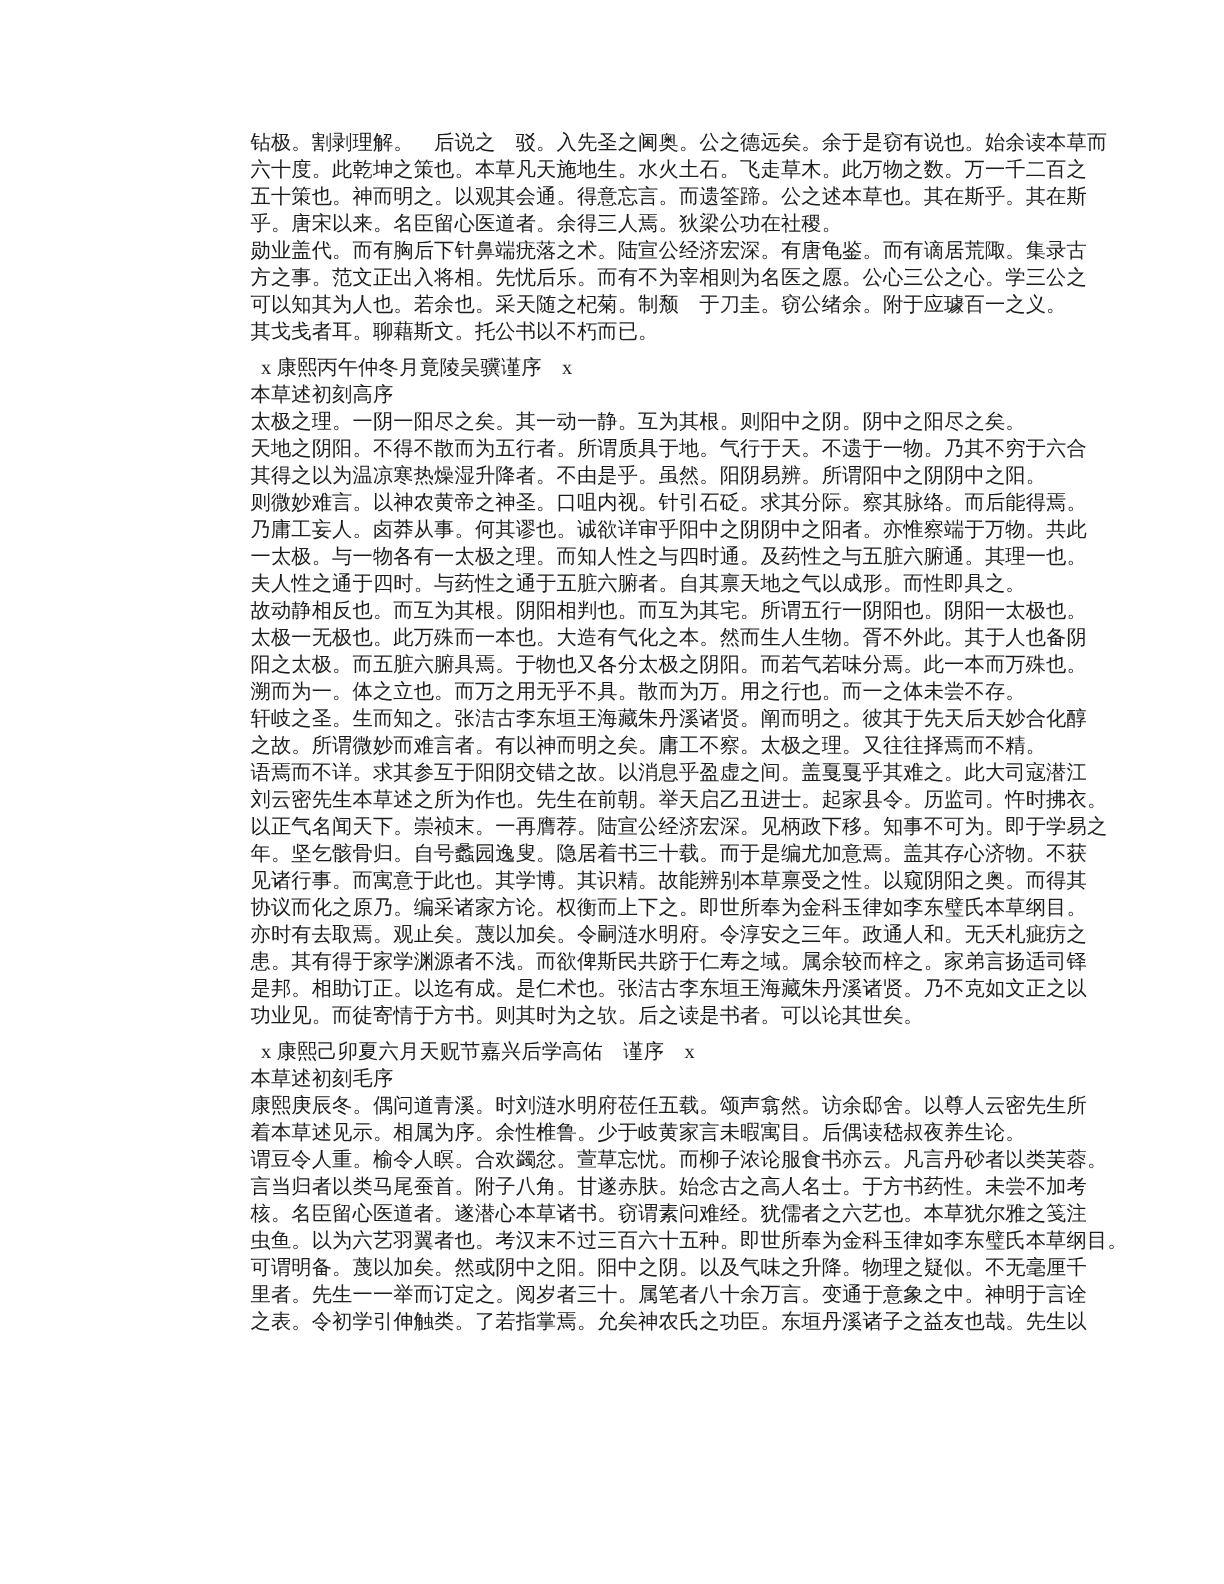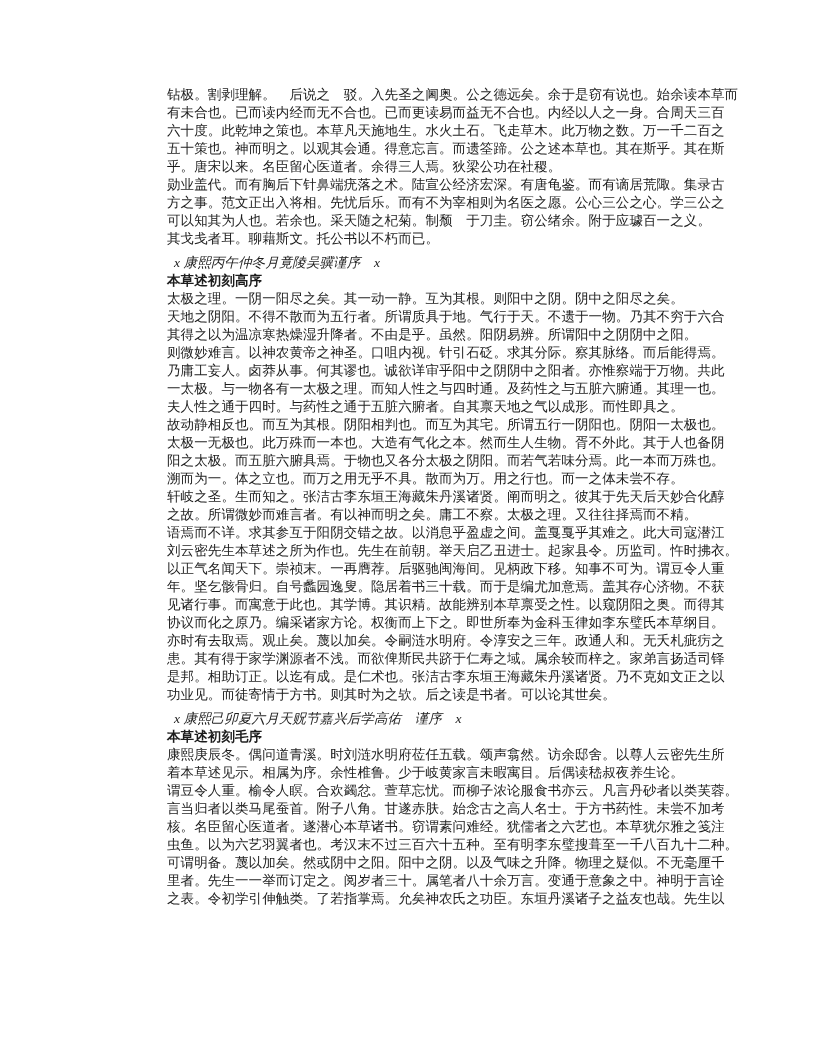--- a/index.html
+++ b/index.html
@@ -27,33 +27,31 @@
     -webkit-font-smoothing: antialiased;
   }
   .line {
     white-space: pre;
     height: 18px;
     letter-spacing: 0.1px;
   }
   .sig-line {
     margin-top: 6px;
     padding-left: 7px;
-    font-style: italic;
   }
   .heading-line {
-    font-weight: bold;
+    font-weight: normal;
   }
 </style>
 </head>
 <body>
 
 <div class="page">
   <div class="content" id="document-content" style="color: rgb(28, 28, 28);">
       <div class="line">钻极。割剥理解。　后说之　驳。入先圣之阃奥。公之德远矣。余于是窃有说也。始余读本草而</div>
-      <div class="line">有未合也。已而读内经而无不合也。已而更读易而益无不合也。内经以人之一身。合周天三百</div>
       <div class="line">六十度。此乾坤之策也。本草凡天施地生。水火土石。飞走草木。此万物之数。万一千二百之</div>
       <div class="line">五十策也。神而明之。以观其会通。得意忘言。而遗筌蹄。公之述本草也。其在斯乎。其在斯</div>
       <div class="line">乎。唐宋以来。名臣留心医道者。余得三人焉。狄梁公功在社稷。</div>
       <div class="line">勋业盖代。而有胸后下针鼻端疣落之术。陆宣公经济宏深。有唐龟鉴。而有谪居荒陬。集录古</div>
       <div class="line">方之事。范文正出入将相。先忧后乐。而有不为宰相则为名医之愿。公心三公之心。学三公之</div>
       <div class="line">可以知其为人也。若余也。采天随之杞菊。制颓　于刀圭。窃公绪余。附于应璩百一之义。</div>
       <div class="line">其戈戋者耳。聊藉斯文。托公书以不朽而已。</div>
       <div class="line sig-line">x 康熙丙午仲冬月竟陵吴骥谨序　x</div>
       <div class="line heading-line">本草述初刻高序</div>
       <div class="line">太极之理。一阴一阳尽之矣。其一动一静。互为其根。则阳中之阴。阴中之阳尽之矣。</div>
@@ -64,33 +62,33 @@
       <div class="line">一太极。与一物各有一太极之理。而知人性之与四时通。及药性之与五脏六腑通。其理一也。</div>
       <div class="line">夫人性之通于四时。与药性之通于五脏六腑者。自其禀天地之气以成形。而性即具之。</div>
       <div class="line">故动静相反也。而互为其根。阴阳相判也。而互为其宅。所谓五行一阴阳也。阴阳一太极也。</div>
       <div class="line">太极一无极也。此万殊而一本也。大造有气化之本。然而生人生物。胥不外此。其于人也备阴</div>
       <div class="line">阳之太极。而五脏六腑具焉。于物也又各分太极之阴阳。而若气若味分焉。此一本而万殊也。</div>
       <div class="line">溯而为一。体之立也。而万之用无乎不具。散而为万。用之行也。而一之体未尝不存。</div>
       <div class="line">轩岐之圣。生而知之。张洁古李东垣王海藏朱丹溪诸贤。阐而明之。彼其于先天后天妙合化醇</div>
       <div class="line">之故。所谓微妙而难言者。有以神而明之矣。庸工不察。太极之理。又往往择焉而不精。</div>
       <div class="line">语焉而不详。求其参互于阳阴交错之故。以消息乎盈虚之间。盖戛戛乎其难之。此大司寇潜江</div>
       <div class="line">刘云密先生本草述之所为作也。先生在前朝。举天启乙丑进士。起家县令。历监司。忤时拂衣。</div>
-      <div class="line">以正气名闻天下。崇祯末。一再膺荐。后驱驰闽海间。见柄政下移。知事不可为。谓豆令人重</div>
+      <div class="line">以正气名闻天下。崇祯末。一再膺荐。陆宣公经济宏深。见柄政下移。知事不可为。即于学易之</div>
       <div class="line">年。坚乞骸骨归。自号蠡园逸叟。隐居着书三十载。而于是编尤加意焉。盖其存心济物。不获</div>
       <div class="line">见诸行事。而寓意于此也。其学博。其识精。故能辨别本草禀受之性。以窥阴阳之奥。而得其</div>
       <div class="line">协议而化之原乃。编采诸家方论。权衡而上下之。即世所奉为金科玉律如李东璧氏本草纲目。</div>
       <div class="line">亦时有去取焉。观止矣。蔑以加矣。令嗣涟水明府。令淳安之三年。政通人和。无夭札疵疠之</div>
       <div class="line">患。其有得于家学渊源者不浅。而欲俾斯民共跻于仁寿之域。属余较而梓之。家弟言扬适司铎</div>
       <div class="line">是邦。相助订正。以迄有成。是仁术也。张洁古李东垣王海藏朱丹溪诸贤。乃不克如文正之以</div>
       <div class="line">功业见。而徒寄情于方书。则其时为之欤。后之读是书者。可以论其世矣。</div>
       <div class="line sig-line">x 康熙己卯夏六月天贶节嘉兴后学高佑　谨序　x</div>
       <div class="line heading-line">本草述初刻毛序</div>
       <div class="line">康熙庚辰冬。偶问道青溪。时刘涟水明府莅任五载。颂声翕然。访余邸舍。以尊人云密先生所</div>
       <div class="line">着本草述见示。相属为序。余性椎鲁。少于岐黄家言未暇寓目。后偶读嵇叔夜养生论。</div>
       <div class="line">谓豆令人重。榆令人瞑。合欢蠲忿。萱草忘忧。而柳子浓论服食书亦云。凡言丹砂者以类芙蓉。</div>
       <div class="line">言当归者以类马尾蚕首。附子八角。甘遂赤肤。始念古之高人名士。于方书药性。未尝不加考</div>
       <div class="line">核。名臣留心医道者。遂潜心本草诸书。窃谓素问难经。犹儒者之六艺也。本草犹尔雅之笺注</div>
-      <div class="line">虫鱼。以为六艺羽翼者也。考汉末不过三百六十五种。至有明李东璧搜葺至一千八百九十二种。</div>
+      <div class="line">虫鱼。以为六艺羽翼者也。考汉末不过三百六十五种。即世所奉为金科玉律如李东璧氏本草纲目。</div>
       <div class="line">可谓明备。蔑以加矣。然或阴中之阳。阳中之阴。以及气味之升降。物理之疑似。不无毫厘千</div>
       <div class="line">里者。先生一一举而订定之。阅岁者三十。属笔者八十余万言。变通于意象之中。神明于言诠</div>
       <div class="line">之表。令初学引伸触类。了若指掌焉。允矣神农氏之功臣。东垣丹溪诸子之益友也哉。先生以</div>
     </div>
 </div>
 
 </body></html>

